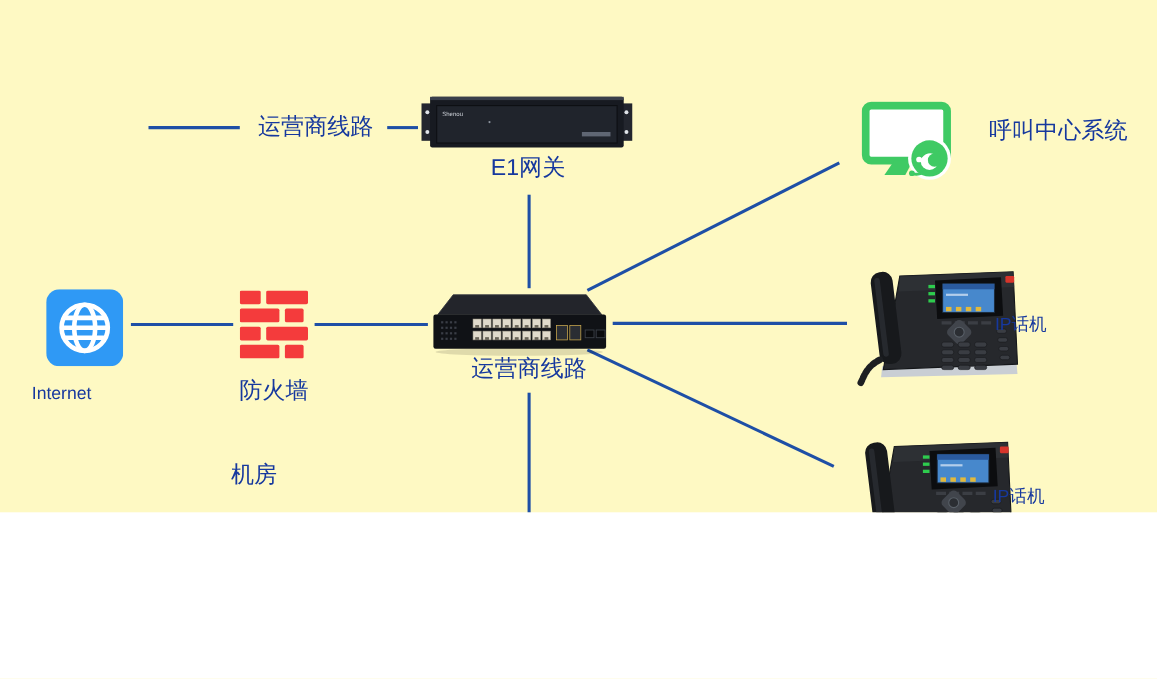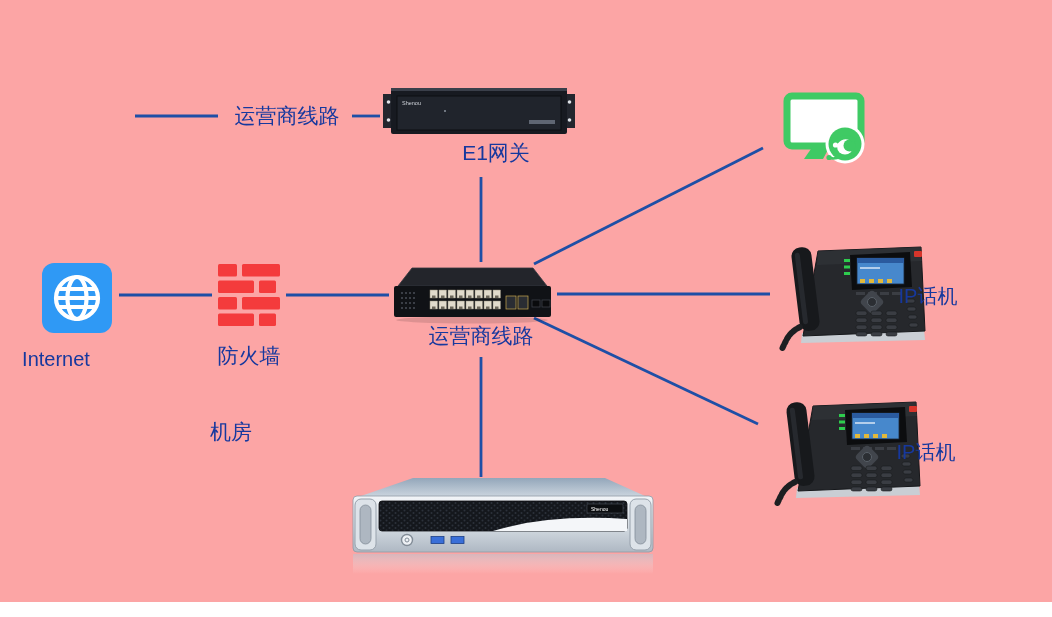--- a/index.html
+++ b/index.html
@@ -1,23 +1,23 @@
 <!DOCTYPE html>
 <html style="--line: #1e4fa6; --label: #16389e; --internet-blue: #2f99f5; --firewall-red: #f43b3c; --callcenter-green: #3fca64;"><head>
 <meta charset="utf-8">
 <style>
   html,body{margin:0;padding:0;background:#ffffff;}
-  #canvas{position:relative;width:1052px;height:602px;background:#fca5a5;overflow:hidden;
+  #canvas{position:relative;width:1052px;height:466px;background:#fef9c3;overflow:hidden;
           font-family:"Liberation Sans",sans-serif;}
   .layer{position:absolute;inset:0;}
   .node{position:absolute;}
   .label{position:absolute;transform:translateX(-50%);white-space:nowrap;
          font-size:21px;color:var(--label,#16389e);line-height:24px;
          font-family:"Liberation Sans",sans-serif;}
-  .label.en{font-size:20px;}
+  .label.en{font-size:16px;}
   svg{display:block;}
   .conn{stroke:var(--line,#1e4fa6);stroke-width:2.8;}
 </style>
 </head>
 <body>
 
 <div id="canvas">
 
   <svg width="0" height="0" style="position:absolute">
     <defs>
@@ -247,21 +247,22 @@
       <text x="248" y="36.5" font-size="5" fill="#ffffff" font-family="Liberation Sans, sans-serif">Shenou</text>
       <circle cx="64" cy="66" r="5.5" fill="#eef1f5" stroke="#828c97" stroke-width="1.4"></circle>
       <circle cx="64" cy="66" r="2" fill="none" stroke="#828c97" stroke-width="1"></circle>
       <rect x="88" y="62.5" width="13" height="7" fill="#3a6fd8" stroke="#1d3f86" stroke-width="0.8"></rect>
       <rect x="108" y="62.5" width="13" height="7" fill="#3a6fd8" stroke="#1d3f86" stroke-width="0.8"></rect>
       <rect x="10" y="80" width="300" height="20" fill="url(#srvRefl)"></rect>
     </svg>
   </div>
 
   <div class="label" style="left:287px;top:104px">运营商线路</div>
-  <div class="label" style="left:496px;top:141px">E1网关</div>
+  <div class="label" style="left:480px;top:141px">E1网关</div>
   <div class="label en" style="left:56px;top:347px">Internet</div>
   <div class="label" style="left:249px;top:344px">防火墙</div>
   <div class="label" style="left:481px;top:324px">运营商线路</div>
   <div class="label" style="left:231px;top:420px">机房</div>
+  <div class="label" style="left:962px;top:107px">呼叫中心系统</div>
   <div class="label en" style="left:928px;top:284px">IP话机</div>
   <div class="label en" style="left:926px;top:440px">IP话机</div>
 
 </div>
 
 </body></html>

